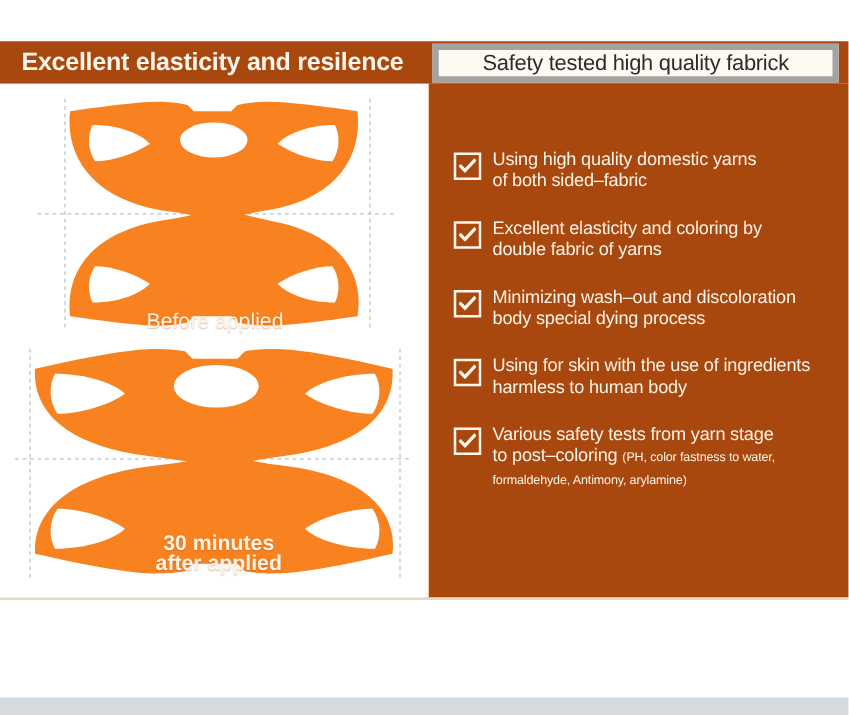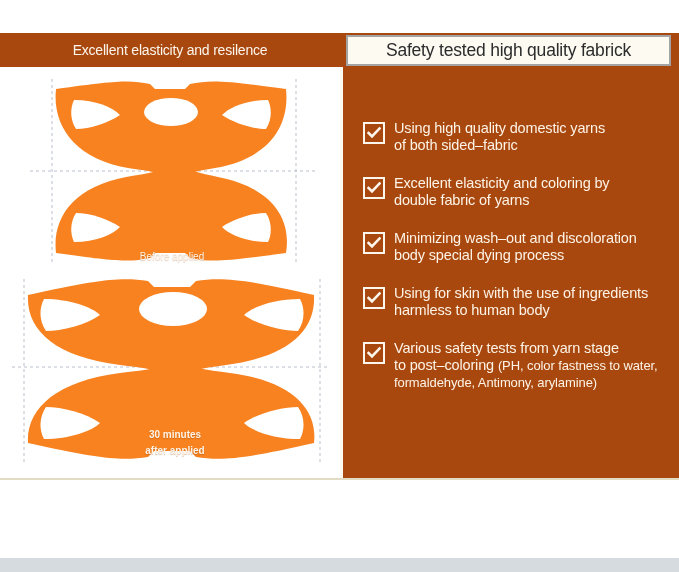--- a/index.html
+++ b/index.html
@@ -34,39 +34,39 @@
     width: 340px;
     height: 34px;
     background: #a8480e;
     display: flex;
     align-items: center;
     justify-content: center;
     box-sizing: border-box;
   }
   .header-left-text {
     color: #fdf6ec;
-    font-size: 14px;
-    font-weight: 400;
+    font-size: 20px;
+    font-weight: 700;
     letter-spacing: -0.2px;
     white-space: nowrap;
   }
   .header-right {
     width: 339px;
     height: 34px;
     background: #a8480e;
     box-sizing: border-box;
     padding: 0 8px 0 6px;
     display: flex;
     align-items: center;
   }
   .header-right-box {
     flex: 1;
     height: 31px;
     background: #fdfaf1;
-    border: 2px solid #a3a3a3;
+    border: 5px solid #a3a3a3;
     display: flex;
     align-items: center;
     justify-content: center;
     box-sizing: border-box;
   }
   .header-right-text {
     color: #2c2c2c;
     font-size: 17.5px;
     font-weight: 400;
     letter-spacing: -0.2px;
@@ -103,21 +103,21 @@
 
   
   .mask-fig {
     position: absolute;
     left: 0;
     top: 0;
   }
   .mask-caption {
     position: absolute;
     color: #fdf3e6;
-    font-size: 10px;
+    font-size: 17px;
     line-height: 16px;
     text-align: center;
     white-space: pre-line;
     text-shadow: 0 1px 1px rgba(140,70,20,.35);
   }
   #caption-before {
     left: 112px;
     top: 182px;
     width: 120px;
   }
@@ -163,21 +163,21 @@
     transform: translate(-50%, -50%);
   }
 
   .bullet-body {
     color: #fdf3e6;
     font-size: 14.5px;
     line-height: 17px;
     letter-spacing: -0.15px;
   }
   .bullet-body .small {
-    font-size: 13px;
+    font-size: 10px;
     letter-spacing: -0.1px;
     text-align: right;
   }
 
   
   .hairline {
     position: absolute;
     left: 0;
     top: 478px;
     width: 679px;

